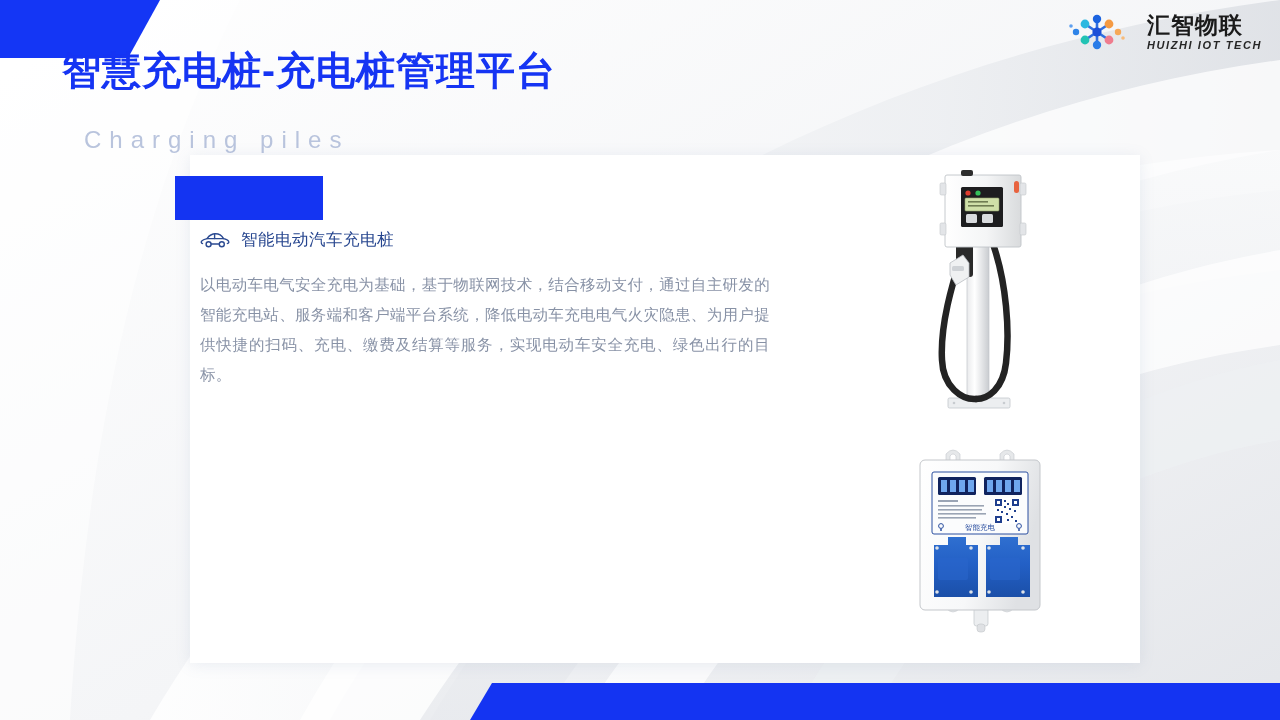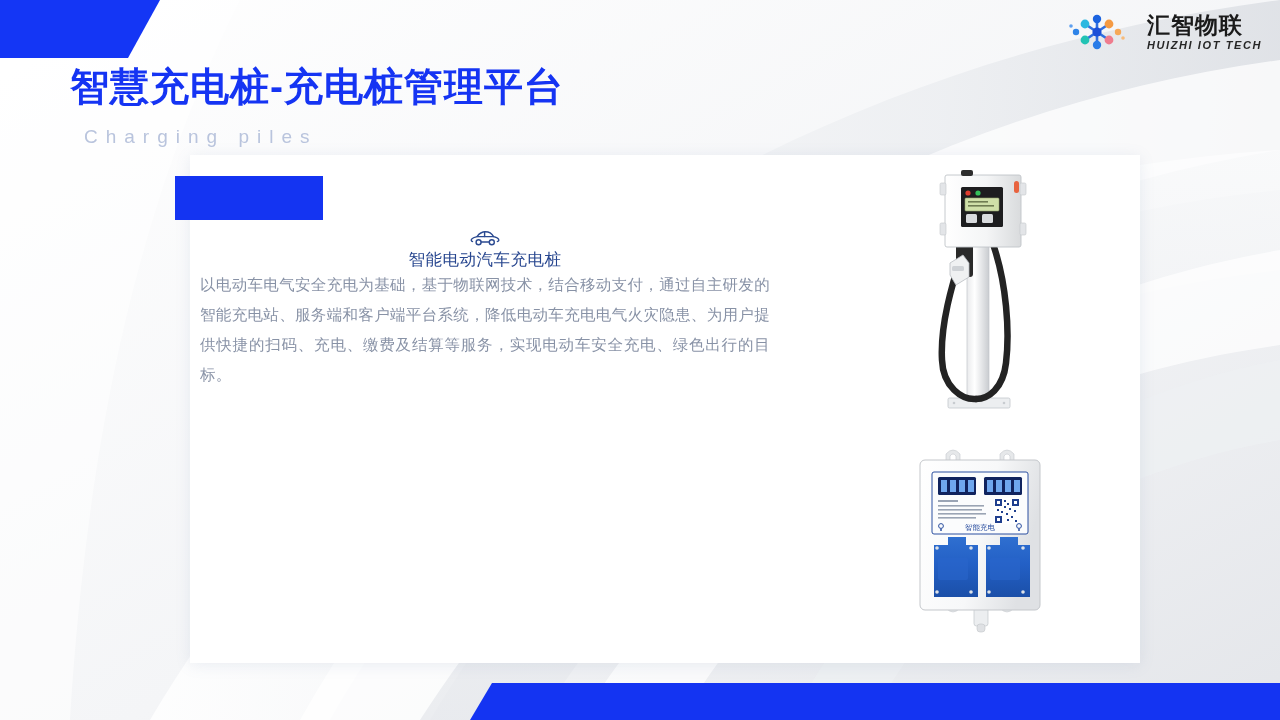--- a/index.html
+++ b/index.html
@@ -18,45 +18,45 @@
   .flag-tl{position:absolute;left:0;top:0;width:160px;height:58px;
     background:#1436f5;
     clip-path:polygon(0 0,160px 0,128px 58px,0 58px);}
 
   
   .flag-bottom{position:absolute;left:470px;top:683px;width:810px;height:37px;
     background:#1434f2;
     clip-path:polygon(22px 0,810px 0,810px 37px,0 37px);}
 
   
-  .title{position:absolute;left:62px;top:66px;
+  .title{position:absolute;left:62px;top:50px;
     font-size:39px;font-weight:bold;color:#1534f3;letter-spacing:1px;
-    white-space:nowrap;line-height:1.1;margin-left:8px;}
+    white-space:nowrap;line-height:1.1;}
   .subtitle{position:absolute;left:84px;top:126px;
-    font-size:19px;color:#b9c4dd;letter-spacing:8px;font-weight:400;white-space:nowrap;}
+    font-size:24px;color:#b9c4dd;letter-spacing:8px;font-weight:400;white-space:nowrap;}
 
   
   .logo{position:absolute;right:18px;top:12px;display:flex;align-items:center;gap:6px;}
   .logo-mark{width:58px;height:40px;flex:0 0 auto;}
   .logo-text{display:flex;flex-direction:column;line-height:1;margin-left:15px;}
   .logo-cn{font-size:23px;font-weight:bold;color:#1a1a1a;letter-spacing:1px;}
   .logo-en{font-size:11px;font-weight:bold;color:#262626;letter-spacing:1.6px;
     font-style:italic;margin-top:3px;}
 
   
   .card{position:absolute;left:190px;top:155px;width:950px;height:508px;
     background:#ffffff;box-shadow:0 2px 14px rgba(110,130,170,.13);}
   .blue-tab{position:absolute;left:-15px;top:21px;width:148px;height:44px;
     background:#1434f2;}
 
   .section{position:absolute;left:10px;}
   .sec1{top:72px;}
   .sec2{top:282px;}
 
-  .sec-head{display:flex;align-items:center;height:26px;flex-direction:column;}
+  .sec-head{display:flex;align-items:center;gap:11px;height:26px;}
   .sec-icon{width:30px;height:22px;flex:0 0 auto;display:block;}
   .sec-title{font-size:16.5px;color:#27468f;font-weight:500;letter-spacing:.5px;
     white-space:nowrap;}
 
   .sec-body{margin-top:17px;width:570px;font-size:15.5px;line-height:30px;
     color:#8892a6;letter-spacing:.3px;text-align:justify;}
 
   
   .prod1{position:absolute;left:700px;top:10px;width:200px;height:255px;}
   .prod2{position:absolute;left:700px;top:285px;width:200px;height:205px;text-align:center;}

